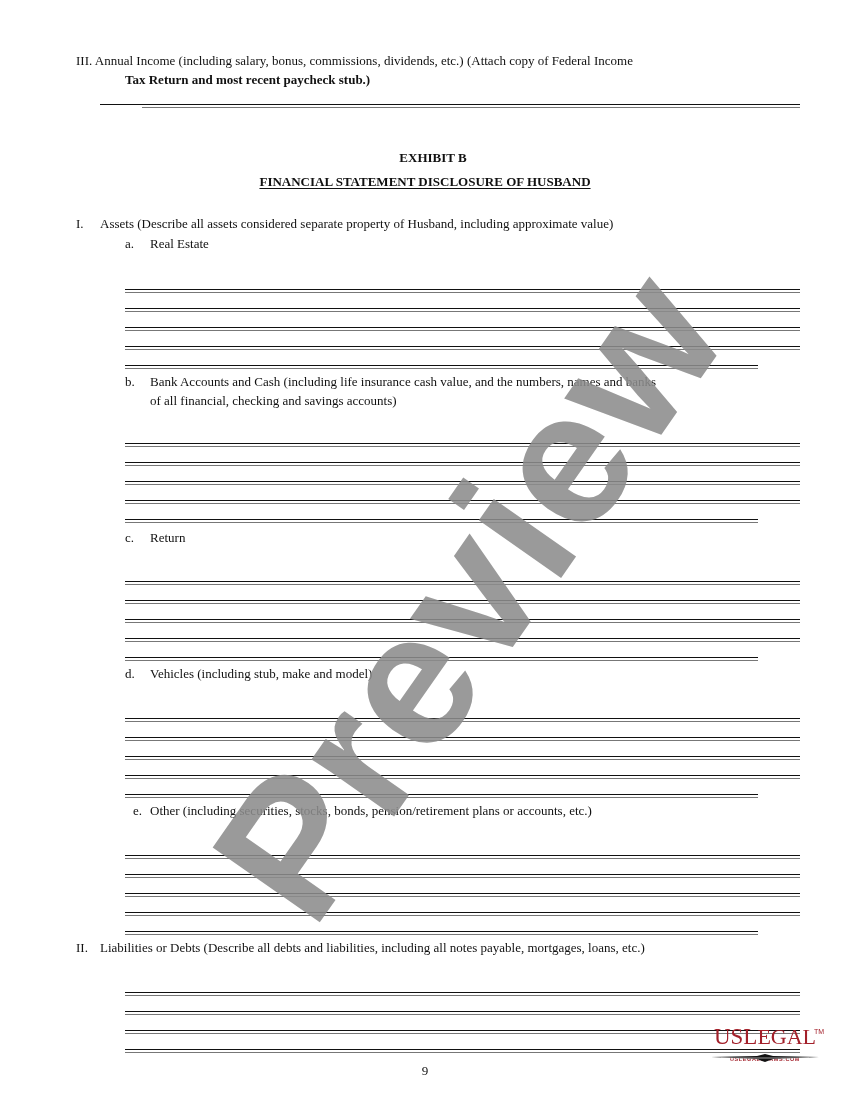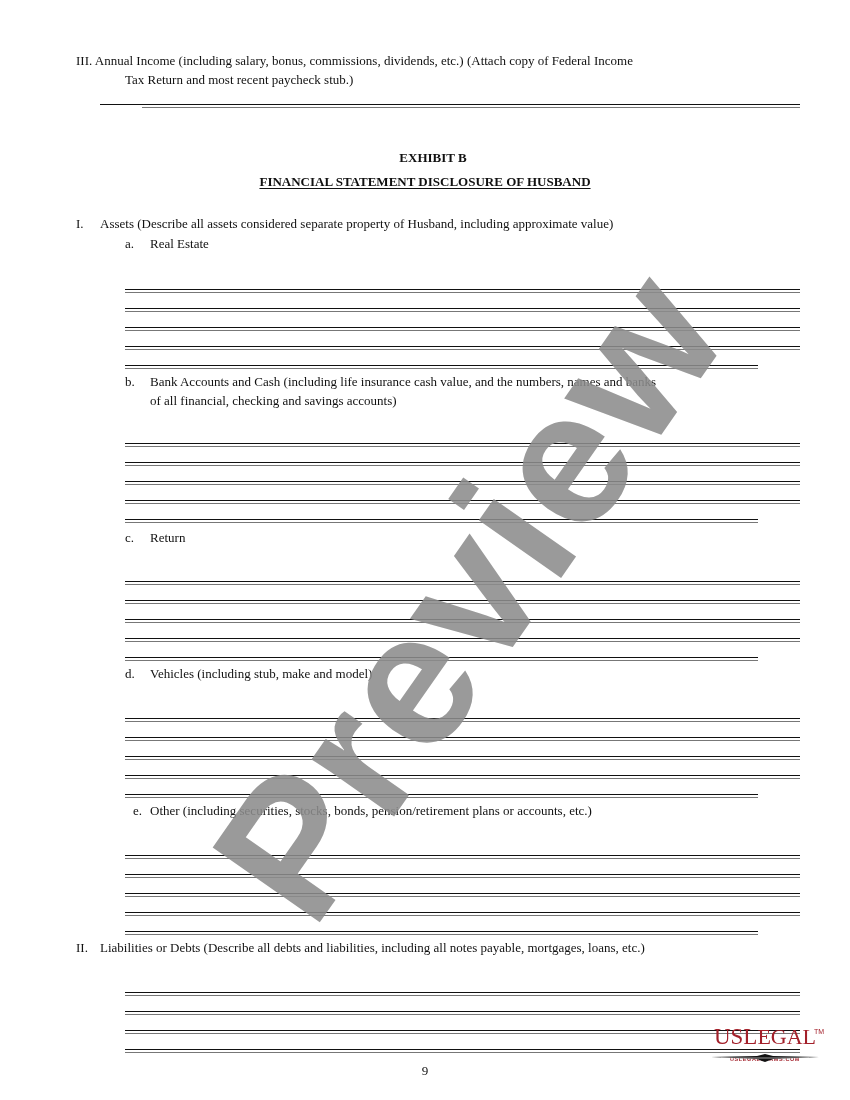--- a/index.html
+++ b/index.html
@@ -27,21 +27,21 @@
   .logo-sub { font-family: "Liberation Sans", "DejaVu Sans", sans-serif; font-size: 5.5px; color: #a3202a;
               letter-spacing: 0.6px; font-weight: bold; }
 </style>
 </head>
 <body>
 
 <div class="abs txt" style="left:76px; top:51px;">
   <span>III.</span>
   <span>Annual Income (including salary, bonus, commissions, dividends, etc.) (Attach copy of Federal Income</span>
 </div>
-<div class="abs txt" style="left:125px; top:70px;">Tax Return and most recent paycheck stub.)</div>
+<div class="abs txt" style="left:125px; top:70px;font-weight:bold;">Tax Return and most recent paycheck stub.)</div>
 <div class="rule first" style="left:142px; width:658px; top:104px;"></div>
 
 <div class="abs txt center bold" style="top:148px;padding-left:8px;">EXHIBIT B</div>
 <div class="abs txt center bold" style="top:172px;">
   <span class="uline">FINANCIAL STATEMENT DISCLOSURE OF HUSBAND</span>
 </div>
 
 <div class="abs txt" style="left:76px; top:214px;">
   <span style="display:inline-block; width:24px;">I.</span><span>Assets (Describe all assets considered separate property of Husband, including approximate value)</span>
 </div>

